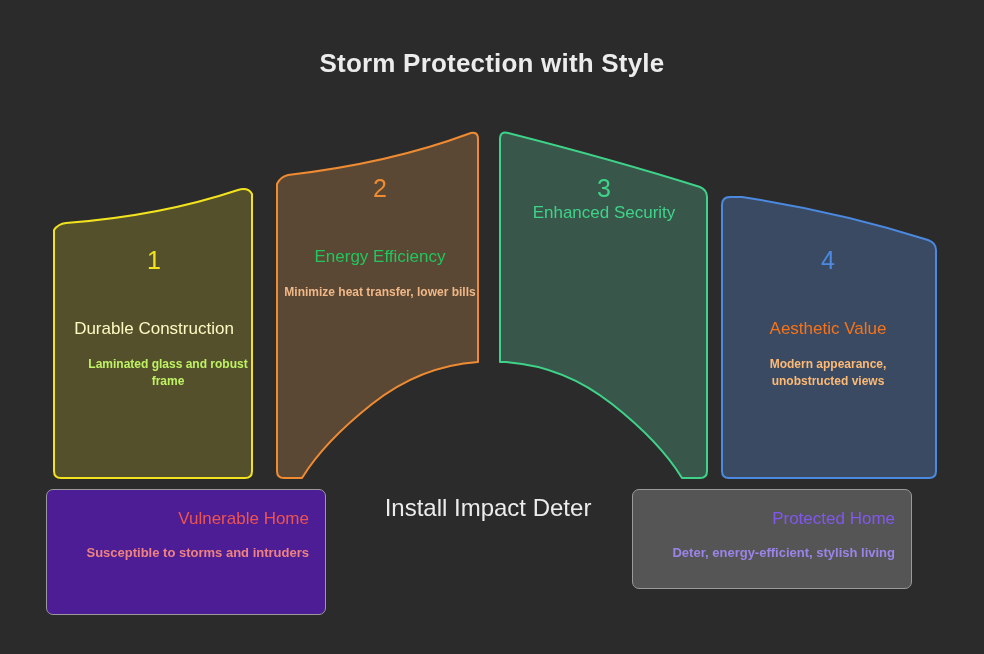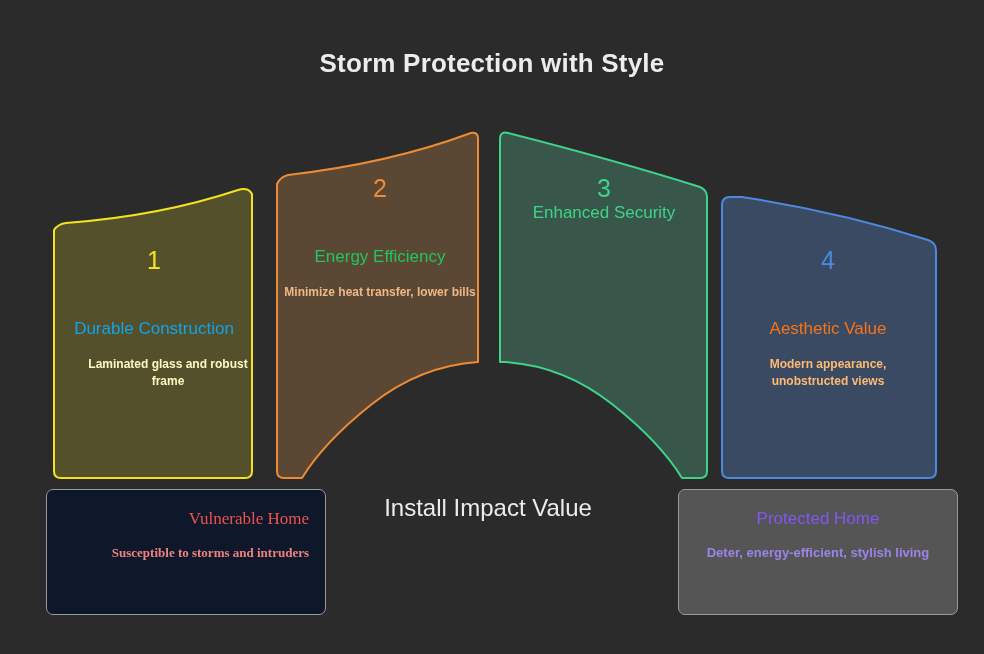--- a/index.html
+++ b/index.html
@@ -51,21 +51,21 @@
     position: absolute;
     background: #555555;
     border: 1px solid #9a9a9a;
     border-radius: 7px;
     padding: 18px 16px;
   }
   .card-title { font-size: 17px; line-height: 1.3; }
   .card-desc  { font-size: 13px; font-weight: bold; line-height: 1.42; margin-top: 14px; }
 
   #card-left  { left: 46px;  top: 489px; width: 280px; height: 126px; text-align: right; }
-  #card-right { left: 678px; top: 489px; width: 280px; height: 126px; text-align: center; }
+  #card-right { left: 632px; top: 489px; width: 280px; height: 100px; text-align: right; }
 
   #center-caption {
     position: absolute;
     left: 340px; top: 492px; width: 296px;
     text-align: center;
     font-size: 24px;
     color: #ececec;
     line-height: 1.33;
   }
 </style>
@@ -82,44 +82,44 @@
 
     <path id="shape-1" d="M 277 184 Q 280 177 288 175 Q 390 163 468 134 Q 478 130 478 139 L 478 362 Q 420 366 372 404 Q 324 442 302 478 L 284 478 Q 277 478 277 471 Z" fill="#5a4834" stroke="#ef8b32" stroke-width="2" stroke-linejoin="round"></path>
 
     <path id="shape-2" d="M 500 139 Q 500 131 508 133 Q 614 160 700 187 Q 707 190 707 197 L 707 471 Q 707 478 700 478 L 682 478 Q 660 442 612 404 Q 564 366 506 362 L 500 362 Z" fill="#38574a" stroke="#3fd38a" stroke-width="2" stroke-linejoin="round"></path>
 
     <path id="shape-3" d="M 722 205 Q 722 197 730 197 L 742 197 Q 840 212 928 240 Q 936 243 936 250 L 936 471 Q 936 478 929 478 L 729 478 Q 722 478 722 471 Z" fill="#3a4a63" stroke="#4b8ae0" stroke-width="2" stroke-linejoin="round"></path>
   </svg>
 
   <div class="panel-text" style="left:56px; top:248px; width:196px;">
     <div class="p-num" style="color: rgb(242, 227, 30);">1</div>
-    <div class="p-title" style="margin-top: 44px; color: #0ea5e9;">Durable Construction</div>
-    <div class="p-desc" style="margin-top: 15px; color: #fef9c3; margin-left: 28px;">Laminated glass and robust frame</div>
+    <div class="p-title" style="margin-top: 44px; color: #fef9c3;">Durable Construction</div>
+    <div class="p-desc" style="margin-top: 15px; color: #bef264; margin-left: 28px;">Laminated glass and robust frame</div>
   </div>
 
   <div class="panel-text" style="left:282px; top:176px; width:196px;">
     <div class="p-num" style="color: rgb(239, 139, 50);">2</div>
     <div class="p-title" style="margin-top: 44px; color: #22c55e;">Energy Efficiency</div>
     <div class="p-desc" style="margin-top: 15px; color: rgb(240, 183, 135);">Minimize heat transfer, lower bills</div>
   </div>
 
   <div class="panel-text" style="left:506px; top:176px; width:196px;">
     <div class="p-num" style="color: rgb(63, 211, 138);">3</div>
     <div class="p-title" style="color: rgb(63, 211, 138);">Enhanced Security</div>
   </div>
 
   <div class="panel-text" style="left:730px; top:248px; width:196px;">
     <div class="p-num" style="color: rgb(75, 138, 224);">4</div>
     <div class="p-title" style="margin-top: 44px; color: #f97316;">Aesthetic Value</div>
     <div class="p-desc" style="margin-top: 15px; color: #fdba74;">Modern appearance, unobstructed views</div>
   </div>
 
-  <div id="center-caption">Install Impact Value</div>
+  <div id="center-caption">Install Impact Deter</div>
 
-  <div class="card" id="card-left" style="background: #0f172a; border-color: rgb(154, 154, 154); font-family: Liberation Serif, serif;">
+  <div class="card" id="card-left" style="background: #4c1d95; border-color: rgb(154, 154, 154);">
     <div class="card-title" style="color: rgb(239, 83, 80);">Vulnerable Home</div>
     <div class="card-desc" style="color: rgb(239, 130, 128);">Susceptible to storms and intruders</div>
   </div>
 
   <div class="card" id="card-right" style="background: rgb(85, 85, 85); border-color: rgb(154, 154, 154);">
     <div class="card-title" style="color: rgb(130, 87, 240);">Protected Home</div>
     <div class="card-desc" style="color: rgb(155, 132, 232);">Deter, energy-efficient, stylish living</div>
   </div>
 
 </div>

